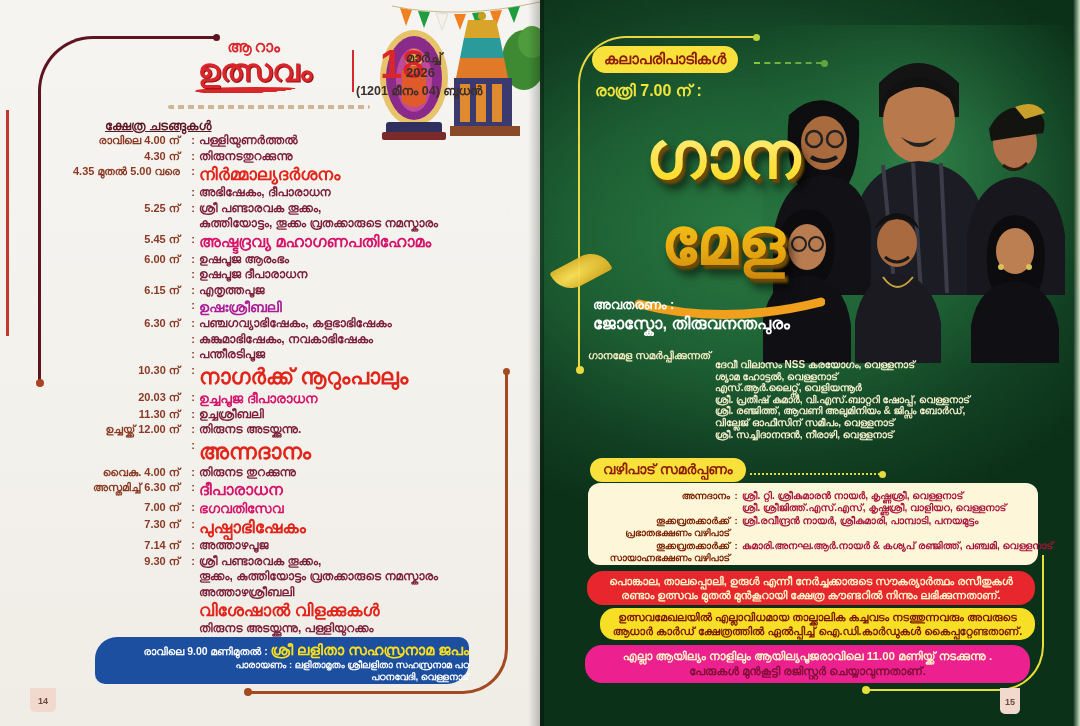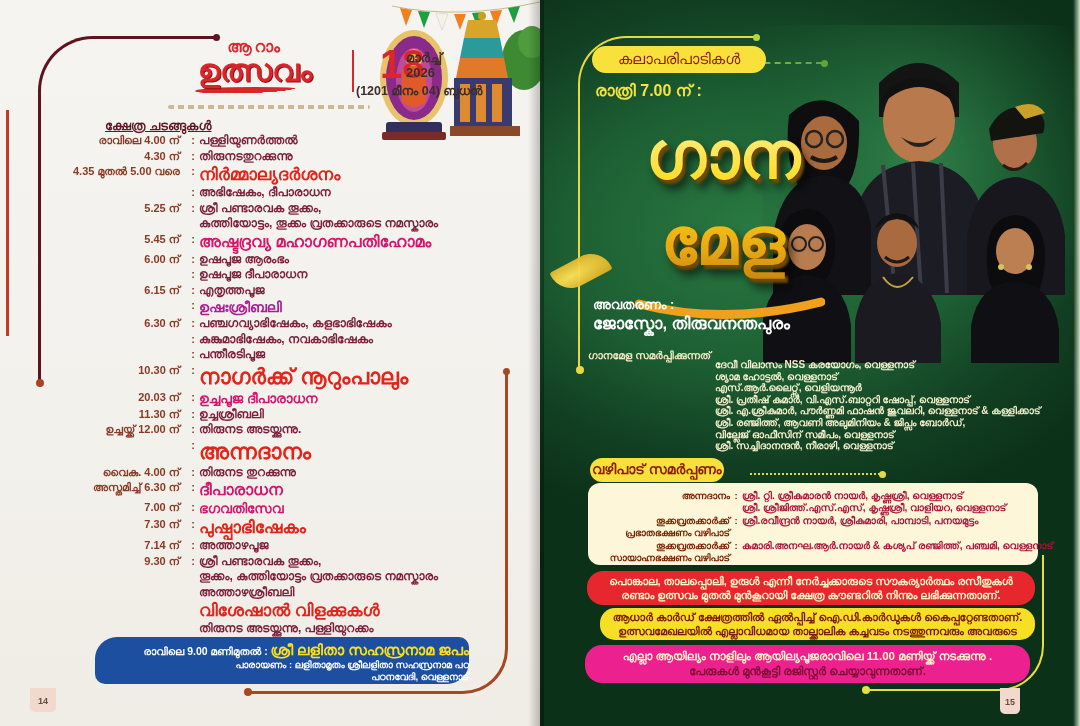--- a/index.html
+++ b/index.html
@@ -65,42 +65,42 @@
   .right-edge-strip{position:absolute;right:0;top:0;width:7px;height:726px;
     background:linear-gradient(90deg,#0b3118,#cfe0c4);}
   .line-topyellow{position:absolute;left:38px;top:36px;width:176px;height:332px;
     border-top:2.5px solid #e9d83e;border-left:2.5px solid #e9d83e;border-top-left-radius:48px;}
   .line-topyellow .dot.a{right:-4px;top:-4px;width:7px;height:7px;background:#b8d43c;}
   .line-topyellow .dot.b{left:-4px;bottom:-4px;width:8px;height:8px;background:#e9d83e;}
   .line-botyellow{position:absolute;left:326px;top:555px;width:176px;height:134px;
     border-bottom:2.5px solid #e6df3a;border-right:2.5px solid #e6df3a;border-bottom-right-radius:45px;}
   .line-botyellow .dot.a{left:-4px;bottom:-5px;width:8px;height:8px;background:#e6df3a;}
   .badge-pill{position:absolute;left:52px;top:46px;background:#f8e13a;color:#8c1a06;
-    font-size:15px;font-weight:400;padding:4px 26px 5px;border-radius:14px;z-index:3;}
+    font-size:15px;font-weight:700;padding:4px 12px 5px;border-radius:14px;z-index:3;}
   .badge-dash{position:absolute;left:214px;top:62px;width:68px;border-top:2px dashed #86c440;}
   .badge-dash .dot{right:-6px;top:-4px;width:7px;height:7px;background:#86c440;}
   .night-label{position:absolute;left:55px;top:82px;font-size:16px;font-weight:800;color:#f3e53c;z-index:3;}
   .gm-title{position:absolute;left:58px;top:112px;width:250px;text-align:center;z-index:3;
     font-weight:800;line-height:86px;
     background:linear-gradient(180deg,#fff3a0 0%,#ffd918 45%,#e8a912 80%,#c9820c 100%);
     -webkit-background-clip:text;background-clip:text;color:transparent;
     filter:drop-shadow(3px 4px 1px #6e4a05) drop-shadow(4px 6px 4px rgba(0,0,0,.55));}
   .gm-title .t1{font-size:66px;}
   .gm-title .t2{font-size:66px;}
   .gm-swoosh{position:absolute;left:95px;top:296px;width:190px;height:26px;z-index:3;}
   .leaf{position:absolute;left:12px;top:258px;width:58px;height:26px;z-index:2;
     background:radial-gradient(ellipse at 30% 50%,#ffe45a,#d9a81c);border-radius:4px 30px 4px 30px;
     transform:rotate(-28deg);opacity:.95;}
   .present-label{position:absolute;left:53px;top:297px;font-size:13px;font-weight:700;color:#fff;z-index:3;}
   .present-value{position:absolute;left:53px;top:314px;font-size:16.5px;font-weight:800;color:#fff;z-index:3;}
   .sponsor-label{position:absolute;left:48px;top:349px;font-size:10.5px;font-weight:700;color:#f0e8be;z-index:3;}
   .sponsor-list{position:absolute;left:175px;top:359px;z-index:3;}
   .sponsor-list div{font-size:10px;font-weight:600;color:#f4eecb;line-height:11.6px;white-space:nowrap;}
   .offering-pill{position:absolute;left:50px;top:458px;background:#f8e13a;color:#8c1a06;
-    font-size:14px;font-weight:800;padding:3px 2px 4px;border-radius:13px;z-index:3;}
+    font-size:14px;font-weight:800;padding:3px 13px 4px;border-radius:13px;z-index:3;}
   .offering-dots{position:absolute;left:210px;top:473px;width:130px;z-index:3;
     border-top:2px dotted #e9d83e;}
   .offering-dots .dot{right:-6px;top:-4px;width:7px;height:7px;background:#e9d83e;}
   .cream-box{position:absolute;left:48px;top:483px;width:450px;height:82px;background:#fdf6d8;
     border-radius:12px;box-sizing:border-box;padding:7px 10px;z-index:3;}
   .off-row{display:flex;align-items:flex-start;margin-bottom:2px;}
   .off-label{width:132px;text-align:right;flex:none;font-size:9.5px;font-weight:700;color:#7a2000;line-height:11.5px;}
   .off-colon{width:12px;text-align:center;flex:none;font-size:9.5px;font-weight:700;color:#7a2000;line-height:11.5px;}
   .off-value{flex:1;font-size:10px;font-weight:700;color:#a8143c;line-height:11.5px;white-space:nowrap;}
   .notice{position:absolute;box-sizing:border-box;text-align:center;z-index:3;font-weight:700;}
@@ -480,21 +480,20 @@
 
     <div class="present-label">അവതരണം :</div>
     <div class="present-value">ജോസ്കോ, തിരുവനന്തപുരം</div>
 
     <div class="sponsor-label">ഗാനമേള സമർപ്പിക്കുന്നത്</div>
     <div class="sponsor-list" id="sponsor-list">
         <div>ദേവീ വിലാസം NSS കരയോഗം, വെള്ളനാട്</div>
         <div>ശ്യാമ ഹോട്ടൽ, വെള്ളനാട്</div>
         <div>എസ്.ആർ.ലൈറ്റ്സ്, വെളിയന്നൂർ</div>
         <div>ശ്രീ. പ്രതീഷ് കുമാർ, വി.എസ്.ബാറ്ററി ഷോപ്പ്, വെള്ളനാട്</div>
-        <div>ശ്രീ. എ.ശ്രീകുമാർ, പൗർണ്ണമി ഫാഷൻ ജുവലറി, വെള്ളനാട് &amp; കള്ളിക്കാട്</div>
         <div>ശ്രീ. രഞ്ജിത്ത്, ആവണി അലുമിനിയം &amp; ജിപ്സം ബോർഡ്,</div>
         <div>വില്ലേജ് ഓഫീസിന് സമീപം, വെള്ളനാട്</div>
         <div>ശ്രീ. സച്ചിദാനന്ദൻ, നീരാഴി, വെള്ളനാട്</div>
       </div>
 
     <div class="offering-pill">വഴിപാട് സമർപ്പണം</div>
     <div class="offering-dots">
         <span class="dot"></span>
       </div>
 
@@ -529,22 +528,22 @@
             <div>കുമാരി.അനഘ.ആർ.നായർ &amp; കശ്യപ് രഞ്ജിത്ത്, പഞ്ചമി, വെള്ളനാട്</div>
           </div>
         </div>
       </div>
 
     <div class="notice notice-red">
       <div>പൊങ്കാല, താലപ്പൊലി, ഉരുൾ എന്നീ നേർച്ചക്കാരുടെ സൗകര്യാർത്ഥം രസീതുകൾ</div>
       <div>രണ്ടാം ഉത്സവം മുതൽ മുൻകൂറായി ക്ഷേത്ര കൗണ്ടറിൽ നിന്നും ലഭിക്കുന്നതാണ്.</div>
     </div>
     <div class="notice notice-yellow">
+      <div>ഉത്സവമേഖലയിൽ എല്ലാവിധമായ താല്ക്കാലിക കച്ചവടം നടത്തുന്നവരും അവരുടെ</div>
       <div>ആധാർ കാർഡ് ക്ഷേത്രത്തിൽ ഏൽപ്പിച്ച് ഐ.ഡി.കാർഡുകൾ കൈപ്പറ്റേണ്ടതാണ്.</div>
-      <div>ഉത്സവമേഖലയിൽ എല്ലാവിധമായ താല്ക്കാലിക കച്ചവടം നടത്തുന്നവരും അവരുടെ</div>
     </div>
     <div class="notice notice-pink">
       <div class="l1">എല്ലാ ആയില്യം നാളിലും ആയില്യപൂജരാവിലെ 11.00 മണിയ്ക്ക് നടക്കുന്നു .</div>
       <div class="l2">പേരുകൾ മുൻകൂട്ടി രജിസ്റ്റർ ചെയ്യാവുന്നതാണ്.</div>
     </div>
 
     <div class="page-tab tab-right">15</div>
   </div>
 </div>
 

